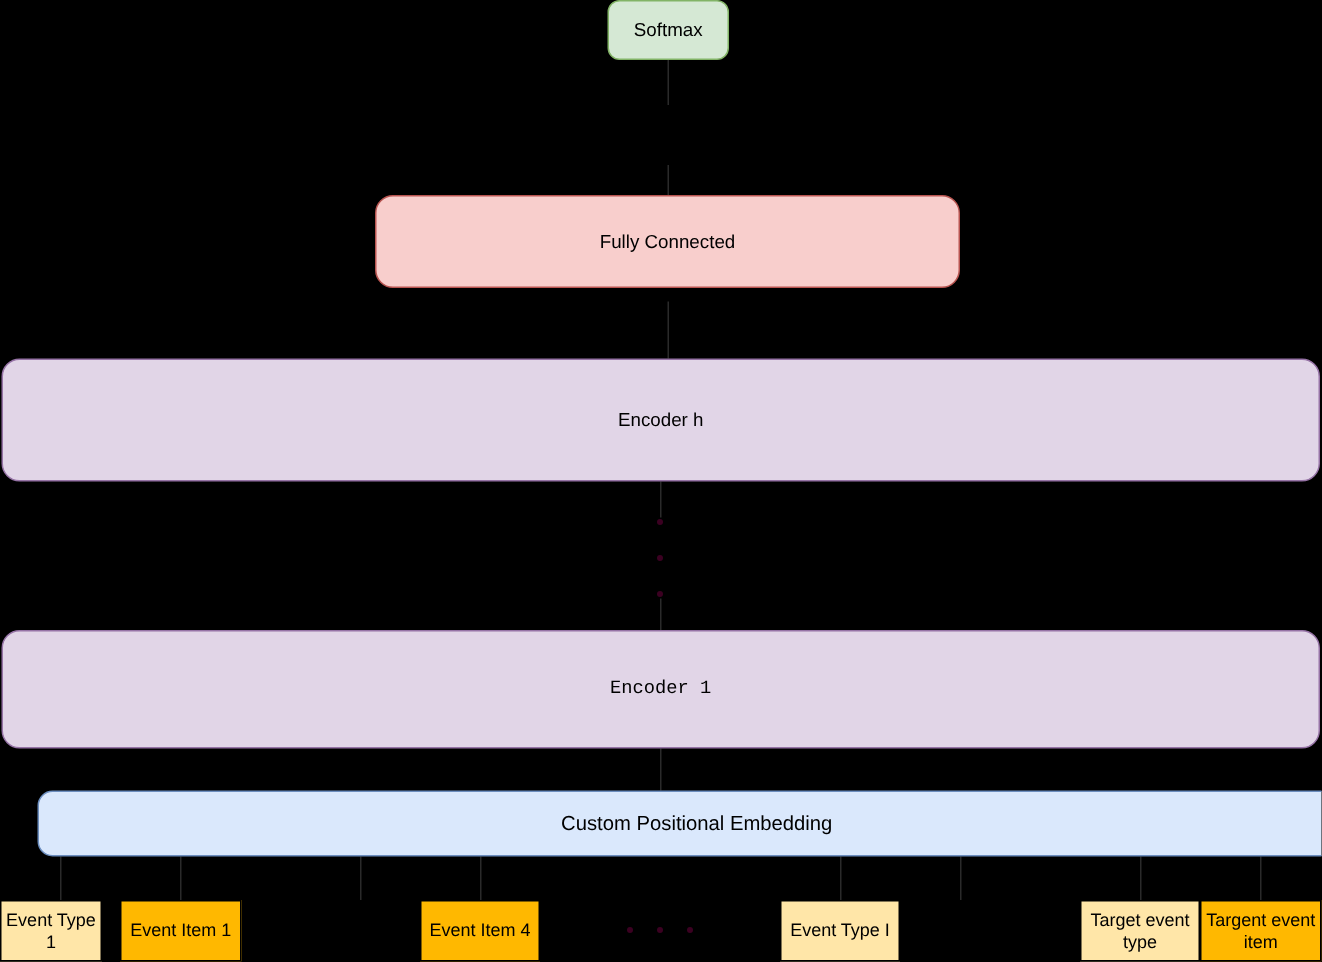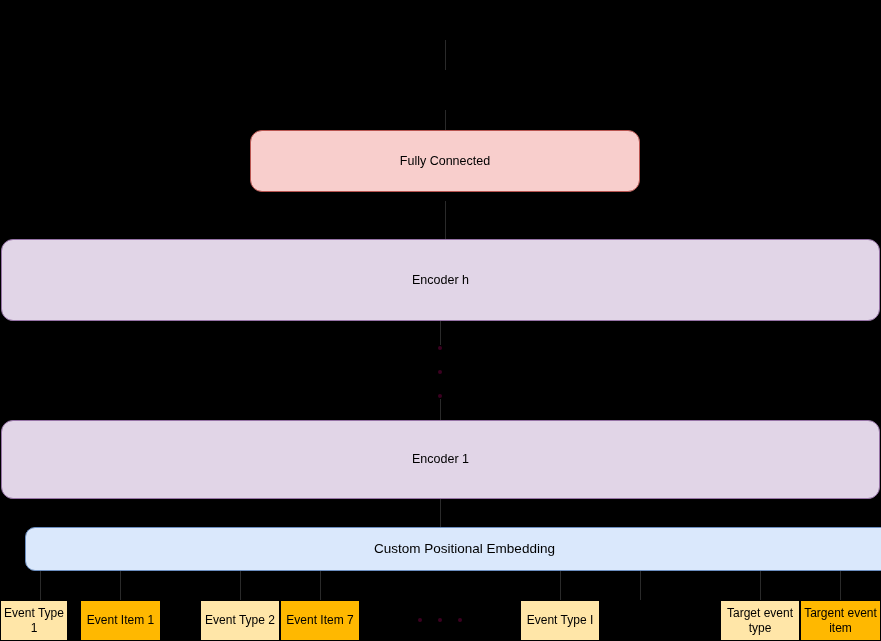--- a/index.html
+++ b/index.html
@@ -92,20 +92,21 @@
     left: 250px;  top: 130px;  width: 390px; height: 62px;
     font-size: 12.5px;
   }
   #node-encoder-h {
     left: 1px;    top: 239px;  width: 879px; height: 82px;
     font-size: 12.5px;
   }
   #node-encoder-1 {
     left: 1px;    top: 420px;  width: 879px; height: 79px;
     font-size: 12.5px;
+    font-family: Liberation Mono, monospace;
   }
   #node-embedding {
     left: 1px;    top: 527px;  width: 879px; height: 44px;
     font-size: 13.5px;
     margin-left: 24px;
   }
 
   
   .token {
     position: absolute;
@@ -196,41 +197,41 @@
 
   <div class="conn-fan" style="left:40px;"></div>
   <div class="conn-fan" style="left:120px;"></div>
   <div class="conn-fan" style="left:240px;"></div>
   <div class="conn-fan" style="left:320px;"></div>
   <div class="conn-fan" style="left:560px;"></div>
   <div class="conn-fan" style="left:640px;"></div>
   <div class="conn-fan" style="left:760px;"></div>
   <div class="conn-fan" style="left:840px;"></div>
 
+  <div class="node rounded-sm skin-softmax" id="node-softmax">Softmax</div>
 
 
   <div class="node rounded-lg skin-fc" id="node-fully-connected">Fully Connected</div>
 
   <div class="node rounded-lg skin-encoder" id="node-encoder-h">Encoder h</div>
 
   <div class="dots" id="dots-vertical">
     <span class="dot"></span>
     <span class="dot"></span>
     <span class="dot"></span>
   </div>
 
   <div class="node rounded-lg skin-encoder" id="node-encoder-1">Encoder 1</div>
 
   <div class="node rounded skin-embedding" id="node-embedding">Custom Positional Embedding</div>
 
   <div class="token skin-type" id="tok-type-1">Event Type 1</div>
   <div class="token skin-item" id="tok-item-1">Event Item 1</div>
 
-  <div class="token skin-type" id="tok-type-2">Event Type 2</div>
-  <div class="token skin-item" id="tok-item-2">Event Item 7</div>
+  <div class="token skin-item" id="tok-item-2">Event Item 4</div>
 
   <div class="dots" id="dots-horizontal">
     <span class="dot"></span>
     <span class="dot"></span>
     <span class="dot"></span>
   </div>
 
   <div class="token skin-type" id="tok-type-i">Event Type I</div>
 
   <div class="token skin-item" id="tok-target-item">Targent event

